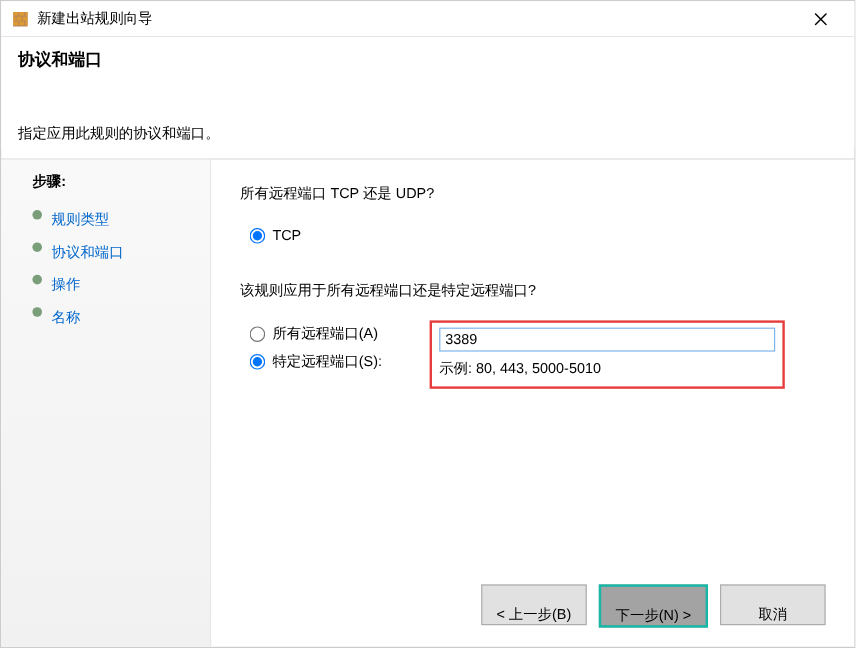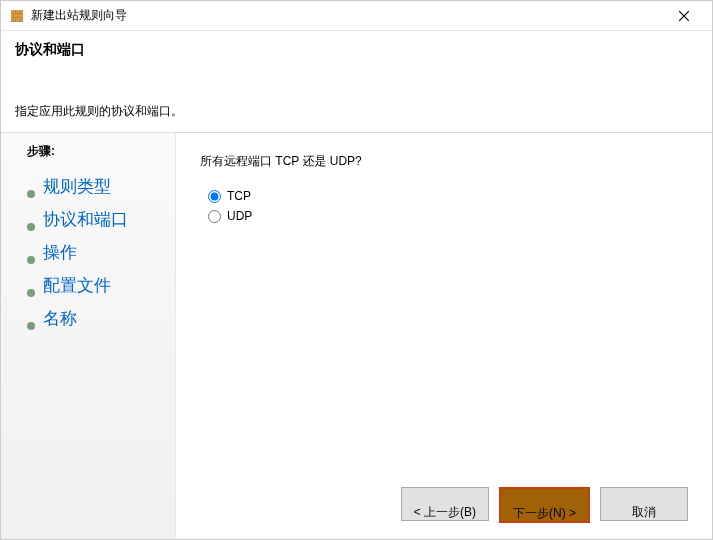--- a/index.html
+++ b/index.html
@@ -82,23 +82,23 @@
       border-right: 1px solid #e8e8e8;
     }
     .sidebar-header {
       font-size: 12px;
       font-weight: bold;
       color: #000;
       margin-bottom: 10px;
     }
     .step-item {
       display: flex;
-      align-items: flex-end;
+      align-items: flex-start;
       padding: 5px 0;
-      font-size: 17px;
+      font-size: 12px;
       cursor: pointer;
     }
     .step-bullet {
       width: 8px;
       height: 8px;
       margin-right: 8px;
       display: inline-block;
     }
     .step-bullet.inactive {
       background: #7a9e7a;
@@ -174,22 +174,22 @@
     .btn {
       min-width: 88px;
       height: 24px;
       font-size: 12px;
       border: 1px solid #adadad;
       background: #e1e1e1;
       cursor: pointer;
       padding: 16px 12px;
     }
     .btn.primary {
-      border: 2px solid #c2410c;
-      background: #a16207;
+      border: 2px solid #14b8a6;
+      background: #a3a3a3;
     }
   </style>
 </head>
 <body>
 
 <div class="window">
   <div class="titlebar">
     <svg class="titlebar-icon" viewBox="0 0 16 16">
       <path fill="#b85" d="M2 2h12v12H2z"></path>
       <path fill="#d93" d="M2 2h4v3H2zM7 2h4v3H7zM12 2h2v3h-2zM2 6h2v3H2zM5 6h4v3H5zM10 6h4v3h-4zM2 10h4v3H2zM7 10h4v3H7zM12 10h2v3h-2z"></path>
@@ -218,41 +218,52 @@
       <div class="step-item">
         <span class="step-bullet inactive"></span>
         <span class="step-label">协议和端口</span>
       </div>
       <div class="step-item">
         <span class="step-bullet inactive"></span>
         <span class="step-label">操作</span>
       </div>
       <div class="step-item">
         <span class="step-bullet inactive"></span>
-        <span class="step-label">配置文件</span>
-      </div>
-      <div class="step-item">
-        <span class="step-bullet inactive"></span>
         <span class="step-label">名称</span>
       </div>
     </div>
 
     <div class="content">
       <div class="question">所有远程端口 TCP 还是 UDP?</div>
       <div class="radio-group">
         <div class="radio-item">
           <input type="radio" name="proto" checked="" style="">
           <label>TCP</label>
         </div>
-        <div class="radio-item">
-          <input type="radio" name="proto" style="">
-          <label>UDP</label>
+      </div>
+
+      <div class="port-section">
+        <div class="question">该规则应用于所有远程端口还是特定远程端口?</div>
+        <div class="port-row">
+          <div class="port-radios">
+            <div class="radio-item">
+              <input type="radio" name="portscope" style="">
+              <label>所有远程端口(A)</label>
+            </div>
+            <div class="radio-item">
+              <input type="radio" name="portscope" checked="" style="">
+              <label>特定远程端口(S):</label>
+            </div>
+          </div>
+          <div class="highlight-box">
+            <input class="port-input" type="text" value="3389" style="">
+            <div class="port-example">示例: 80, 443, 5000-5010</div>
+          </div>
         </div>
       </div>
-
 
       <div class="footer">
         <button class="btn">&lt; 上一步(B)</button>
         <button class="btn primary">下一步(N) &gt;</button>
         <button class="btn">取消</button>
       </div>
     </div>
   </div>
 </div>
 

